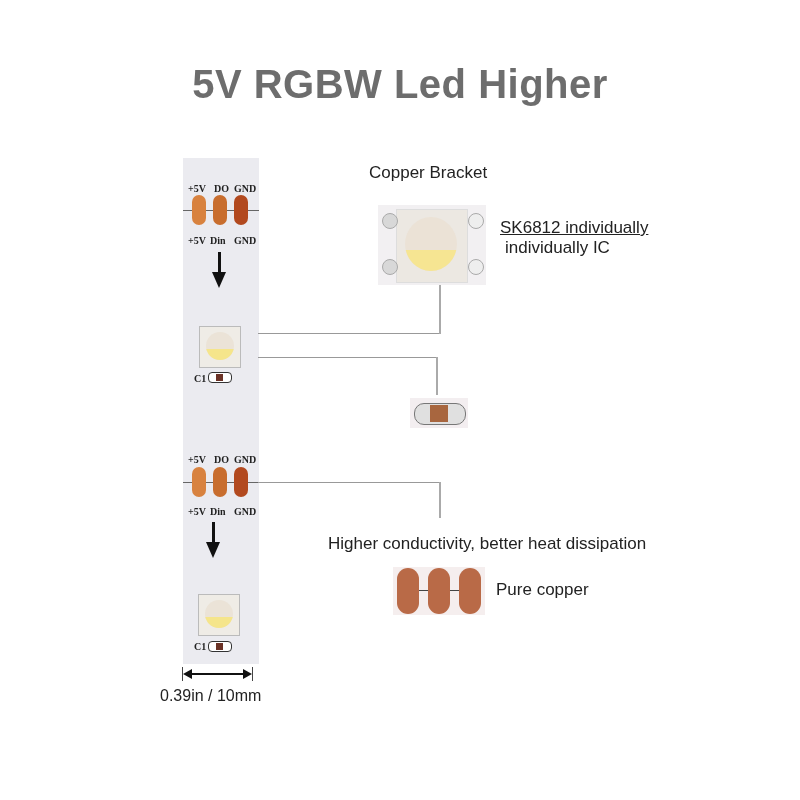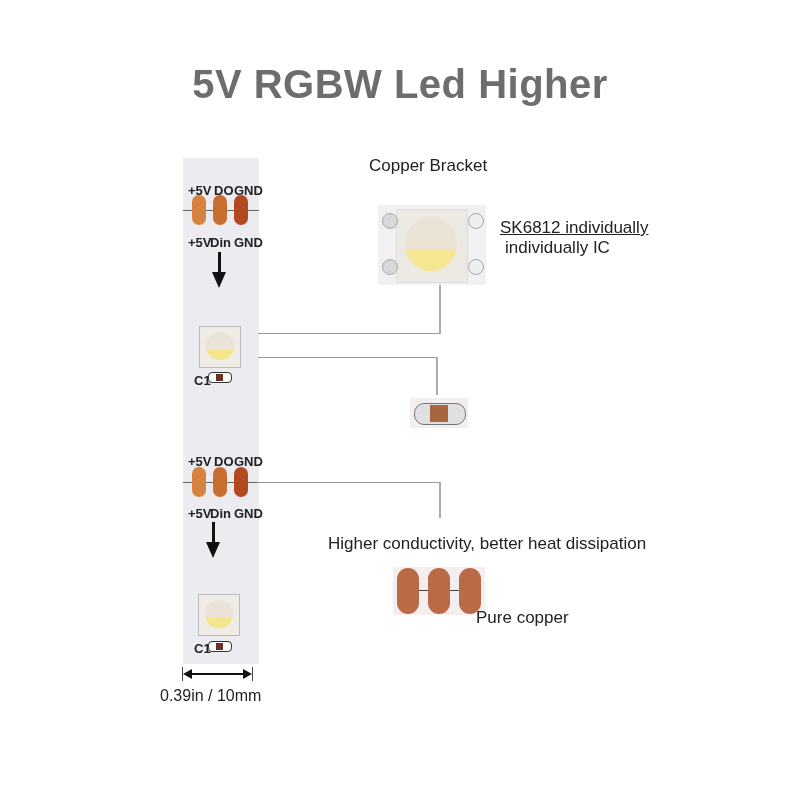--- a/index.html
+++ b/index.html
@@ -1,19 +1,19 @@
 <!DOCTYPE html>
 <html><head>
 <meta charset="utf-8">
 <style>
   html,body{margin:0;padding:0;background:#fff;}
   body{width:800px;height:800px;position:relative;overflow:hidden;font-family:"Liberation Sans",sans-serif;}
   .title{position:absolute;left:0;width:800px;top:62px;text-align:center;font-size:40px;font-weight:bold;color:#6d6d6d;letter-spacing:0.5px;}
   .strip{position:absolute;left:183px;top:158px;width:76px;height:506px;background:#ebebf0;}
-  .lbl{position:absolute;font-family:Liberation Sans, sans-serif;font-size:13px;font-weight:bold;color:#222;white-space:nowrap;}
+  .lbl{position:absolute;font-family:Liberation Serif, serif;font-size:10px;font-weight:bold;color:#222;white-space:nowrap;}
   .pad{position:absolute;width:14px;height:30px;border-radius:7px;}
   .hline{position:absolute;height:1px;background:#999;}
   .vline{position:absolute;width:2px;background:#aaa;}
   .arrow-shaft{position:absolute;width:3px;background:#111;}
   .arrow-head{position:absolute;width:0;height:0;border-left:7px solid transparent;border-right:7px solid transparent;border-top:16px solid #111;}
   .led{position:absolute;width:40px;height:40px;background:#efece6;border:1px solid #bbb;}
   .led .dome{position:absolute;left:6px;top:5px;width:28px;height:28px;border-radius:50%;background:#ebe3d7;overflow:hidden;}
   .led .dome .y{position:absolute;left:0;bottom:0;width:100%;height:40%;background:#f5e58b;}
   .cap{position:absolute;width:22px;height:9px;border:1px solid #333;border-radius:4px;background:#fff;}
   .cap .b{position:absolute;left:7px;top:1px;width:7px;height:7px;background:#6b3226;}
@@ -78,21 +78,21 @@
 <div style="position:absolute;left:243px;top:669px;border-top:5px solid transparent;border-bottom:5px solid transparent;border-left:9px solid #111;"></div>
 <div class="small" style="left:160px;top:687px;font-size:16px;">0.39in / 10mm</div>
 
 <div class="hline" style="left:258px;top:333px;width:183px;"></div>
 <div class="vline" style="left:439px;top:284px;height:50px;"></div>
 <div class="hline" style="left:258px;top:357px;width:180px;"></div>
 <div class="vline" style="left:436px;top:357px;height:38px;"></div>
 <div class="hline" style="left:258px;top:482px;width:183px;"></div>
 <div class="vline" style="left:439px;top:482px;height:36px;"></div>
 
-<div class="small" style="left:369px;top:156px;">Copper Bracket</div>
+<div class="small" style="left:369px;top:163px;">Copper Bracket</div>
 <div style="position:absolute;left:378px;top:205px;width:108px;height:80px;background:#f2f0f2;">
   <div style="position:absolute;left:18px;top:4px;width:70px;height:72px;background:#ece8e2;border:1px solid #ddd;"></div>
   <div style="position:absolute;left:27px;top:12px;width:52px;height:54px;border-radius:50%;background:#ebe2d6;overflow:hidden;">
       <div style="position:absolute;bottom:0;width:100%;height:38%;background:#f6e592;"></div>
     </div>
   <div style="position:absolute;left:4px;top:8px;width:14px;height:14px;border-radius:50%;background:#d8d8d8;border:1px solid #aaa;"></div>
   <div style="position:absolute;left:4px;top:54px;width:14px;height:14px;border-radius:50%;background:#d8d8d8;border:1px solid #aaa;"></div>
   <div style="position:absolute;left:90px;top:8px;width:14px;height:14px;border-radius:50%;background:#eee;border:1px solid #aaa;"></div>
   <div style="position:absolute;left:90px;top:54px;width:14px;height:14px;border-radius:50%;background:#eee;border:1px solid #aaa;"></div>
 </div>
@@ -105,13 +105,13 @@
 </div>
 
 <div class="small" style="left:283px;top:534px;margin-left:45px;">Higher conductivity, better heat dissipation</div>
 <div style="position:absolute;left:393px;top:567px;width:92px;height:48px;background:#f5eeee;">
   <div class="pc" style="left:4px;top:1px;"></div>
   <div class="pc" style="left:35px;top:1px;"></div>
   <div class="pc" style="left:66px;top:1px;"></div>
   <div style="position:absolute;left:26px;top:23px;width:9px;height:1px;background:#444;"></div>
   <div style="position:absolute;left:57px;top:23px;width:9px;height:1px;background:#444;"></div>
 </div>
-<div class="small" style="left:476px;top:580px;margin-top:28px;">Pure copper</div>
+<div class="small" style="left:496px;top:580px;">Pure copper</div>
 
 </body></html>

